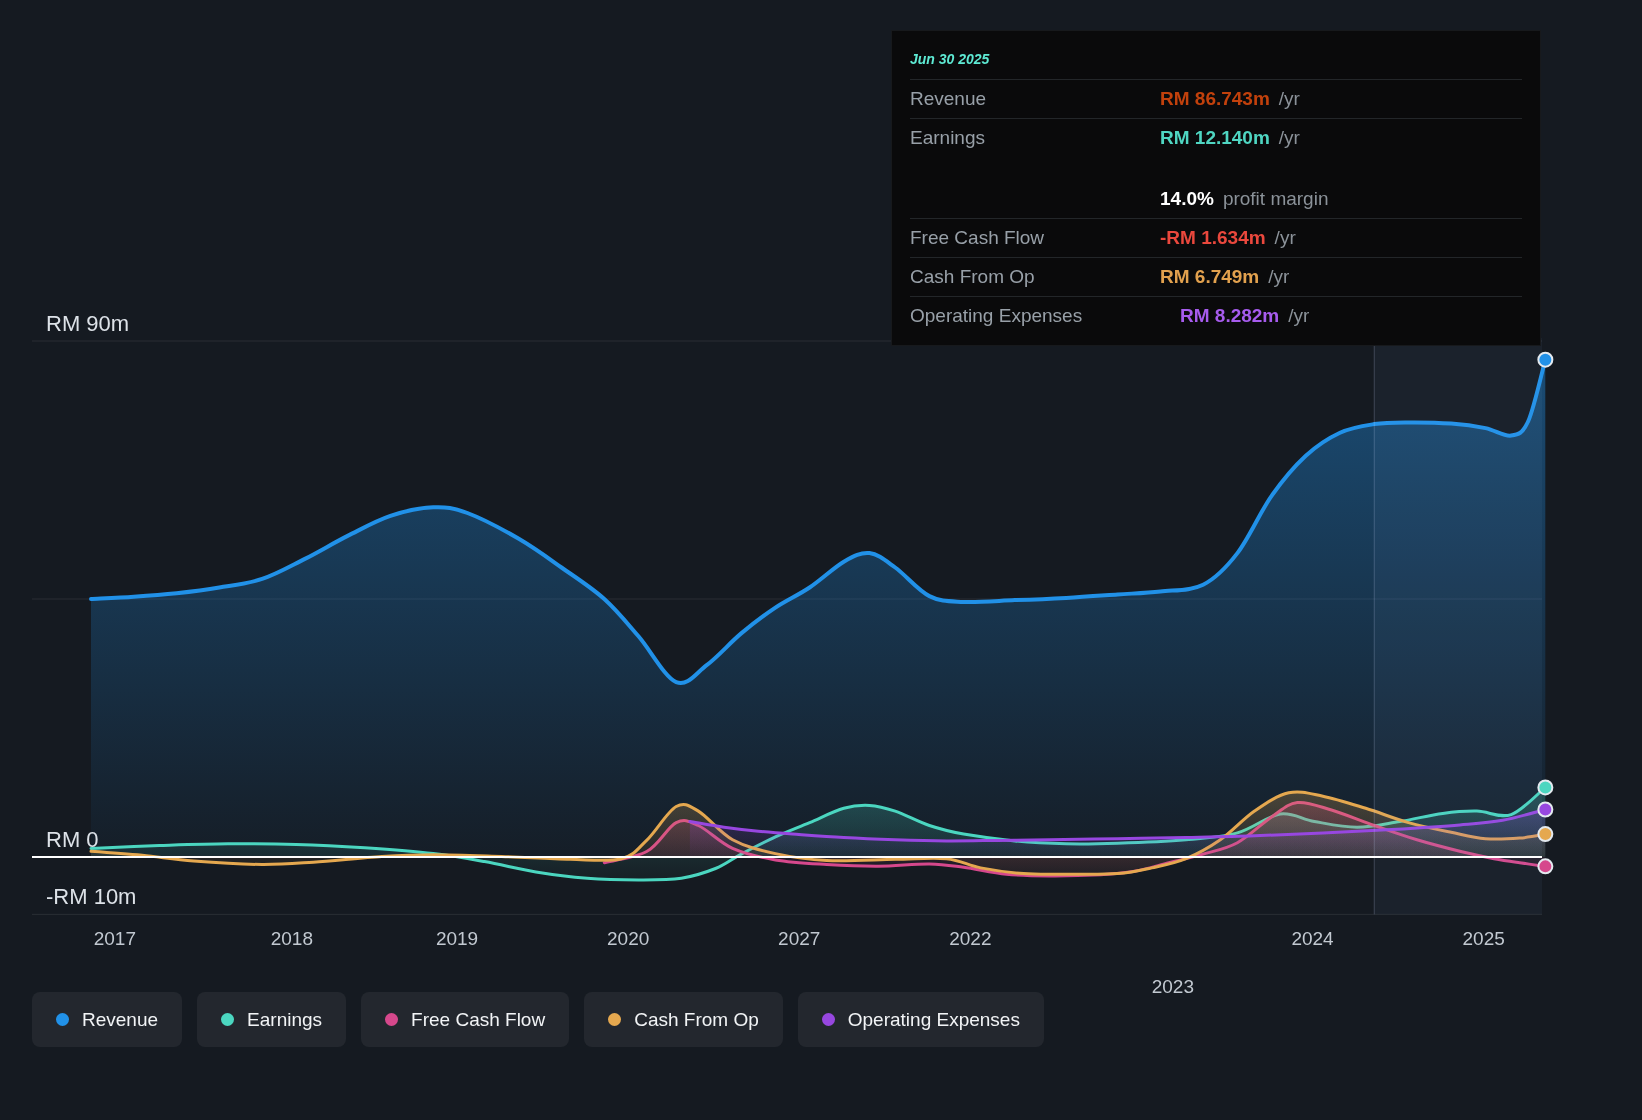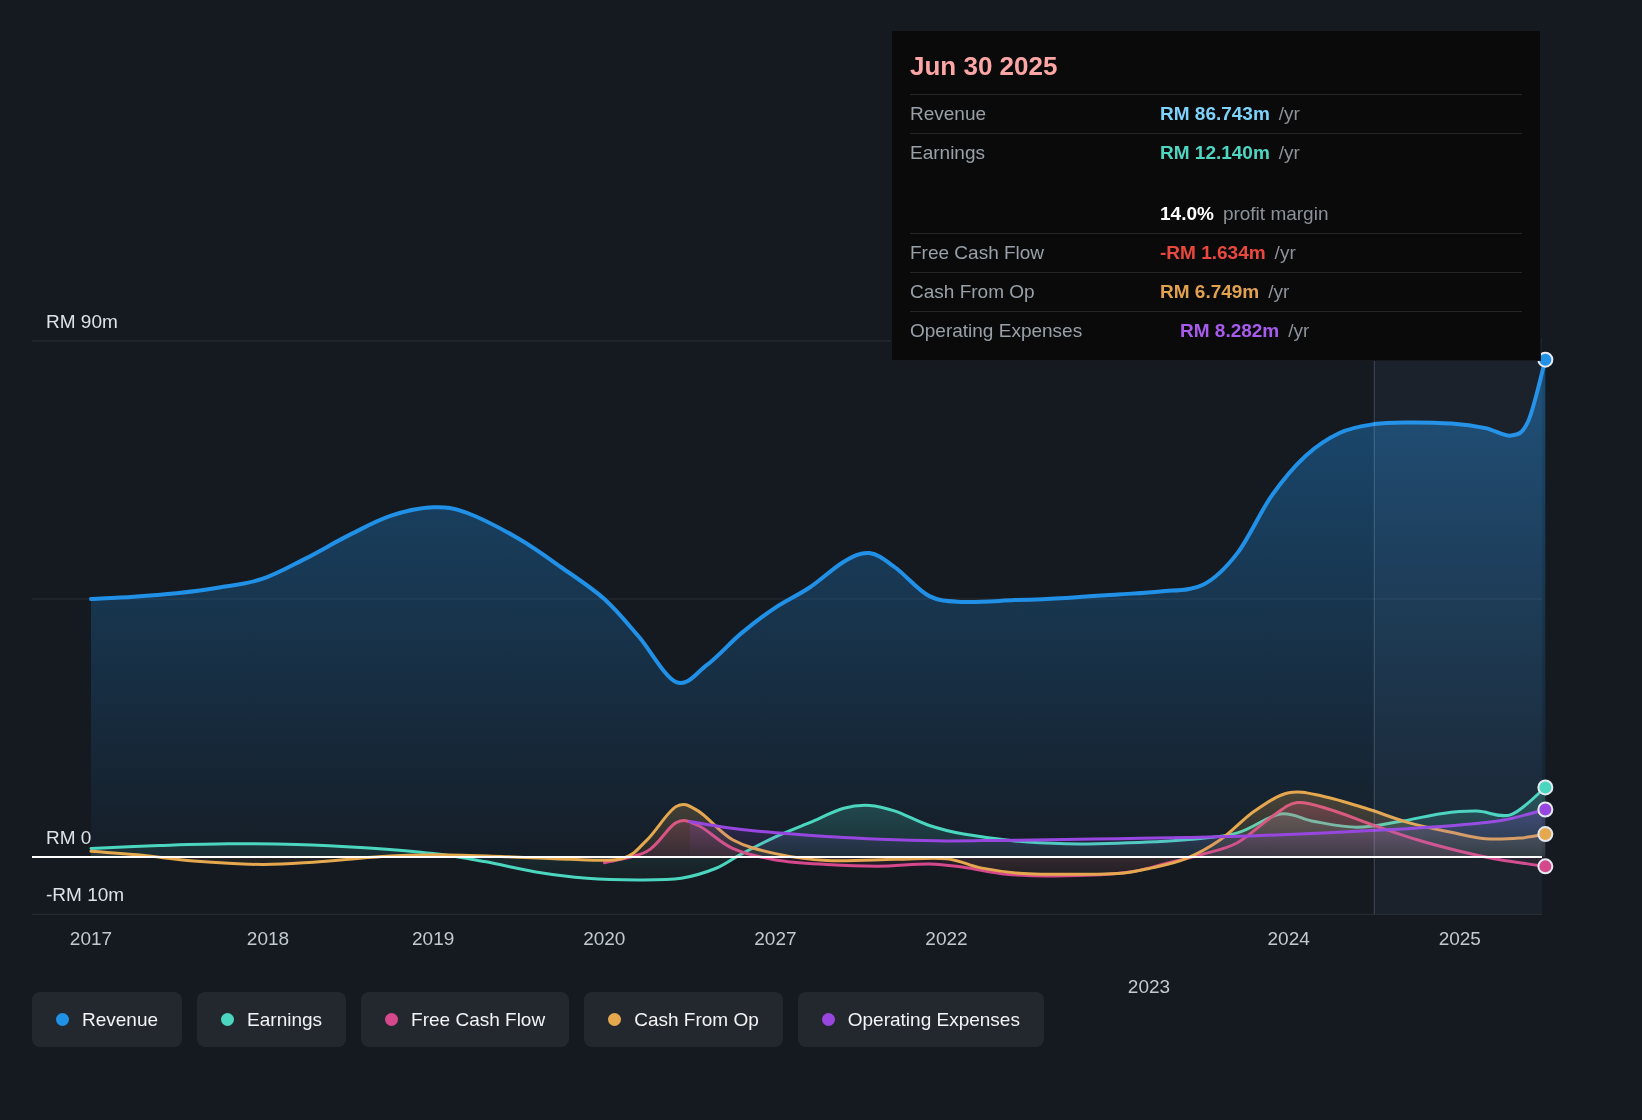--- a/index.html
+++ b/index.html
@@ -7,31 +7,31 @@
     width:1642px;height:1120px;overflow:hidden;position:relative;
     background:#151a21;color:#e8eaed;
     font-family:"Liberation Sans", sans-serif;
   }
   
   .tooltip{
     position:absolute;left:891px;top:30px;width:650px;box-sizing:border-box;
     background:#0a0a0b;border:1px solid #17191c;padding:12px 18px 10px;
     z-index:5;
   }
-  .tt-title{font-size:26px;font-weight:bold;color:#fca5a5;padding:8px 0 12px;}
+  .tt-title{font-size:14px;font-weight:bold;color:#5eead4;padding:8px 0 12px;font-style:italic;}
   .tt-row{display:flex;align-items:baseline;padding:8px 0;border-top:1px solid #232629;font-size:19px;}
   .tt-row.no-sep{border-top:none;padding-top:0;}
   .tt-label{width:250px;color:#98a0a8;flex:none;}
   .tt-value{font-weight:bold;margin-right:9px;}
   .tt-suffix{color:#8b9299;}
   
   #chart-root{position:absolute;inset:0;}
   #chart-svg{position:absolute;left:0;top:320px;width:1642px;height:614px;}
-  .axis-label{position:absolute;font-size:19px;color:#dde2e8;white-space:nowrap;}
-  .x-label{position:absolute;font-size:19px;color:#c2c9d1;width:90px;text-align:center;}
+  .axis-label{position:absolute;font-size:22px;color:#dde2e8;white-space:nowrap;}
+  .x-label{position:absolute;font-size:19px;color:#c2c9d1;width:90px;text-align:right;}
   
   .legend{position:absolute;left:32px;top:992px;display:flex;gap:15px;}
   .pill{
     display:flex;align-items:center;gap:13px;background:#23272e;border-radius:8px;
     padding:0 24px;height:55px;font-size:19px;color:#f2f4f6;cursor:pointer;user-select:none;
   }
   .dot{width:13px;height:13px;border-radius:50%;flex:none;}
 </style>
 </head>
 <body>
@@ -96,21 +96,21 @@
       <div class="x-label" style="left: 1243.7px; top: 928px;">2024</div>
       <div class="x-label" style="left: 1414.8px; top: 928px;">2025</div>
     </div>
 </div>
 
 <div class="tooltip">
   <div class="tt-title">Jun 30 2025</div>
 
   <div class="tt-row">
     <span class="tt-label">Revenue</span>
-    <span class="tt-value" style="color: #7dd3fc;">RM 86.743m</span>
+    <span class="tt-value" style="color: #c2410c;">RM 86.743m</span>
     <span class="tt-suffix">/yr</span>
   </div>
 
   <div class="tt-row">
     <span class="tt-label">Earnings</span>
     <span class="tt-value" style="color: rgb(79, 214, 194);">RM 12.140m</span>
     <span class="tt-suffix">/yr</span>
   </div>
 
   <div class="tt-row no-sep">

